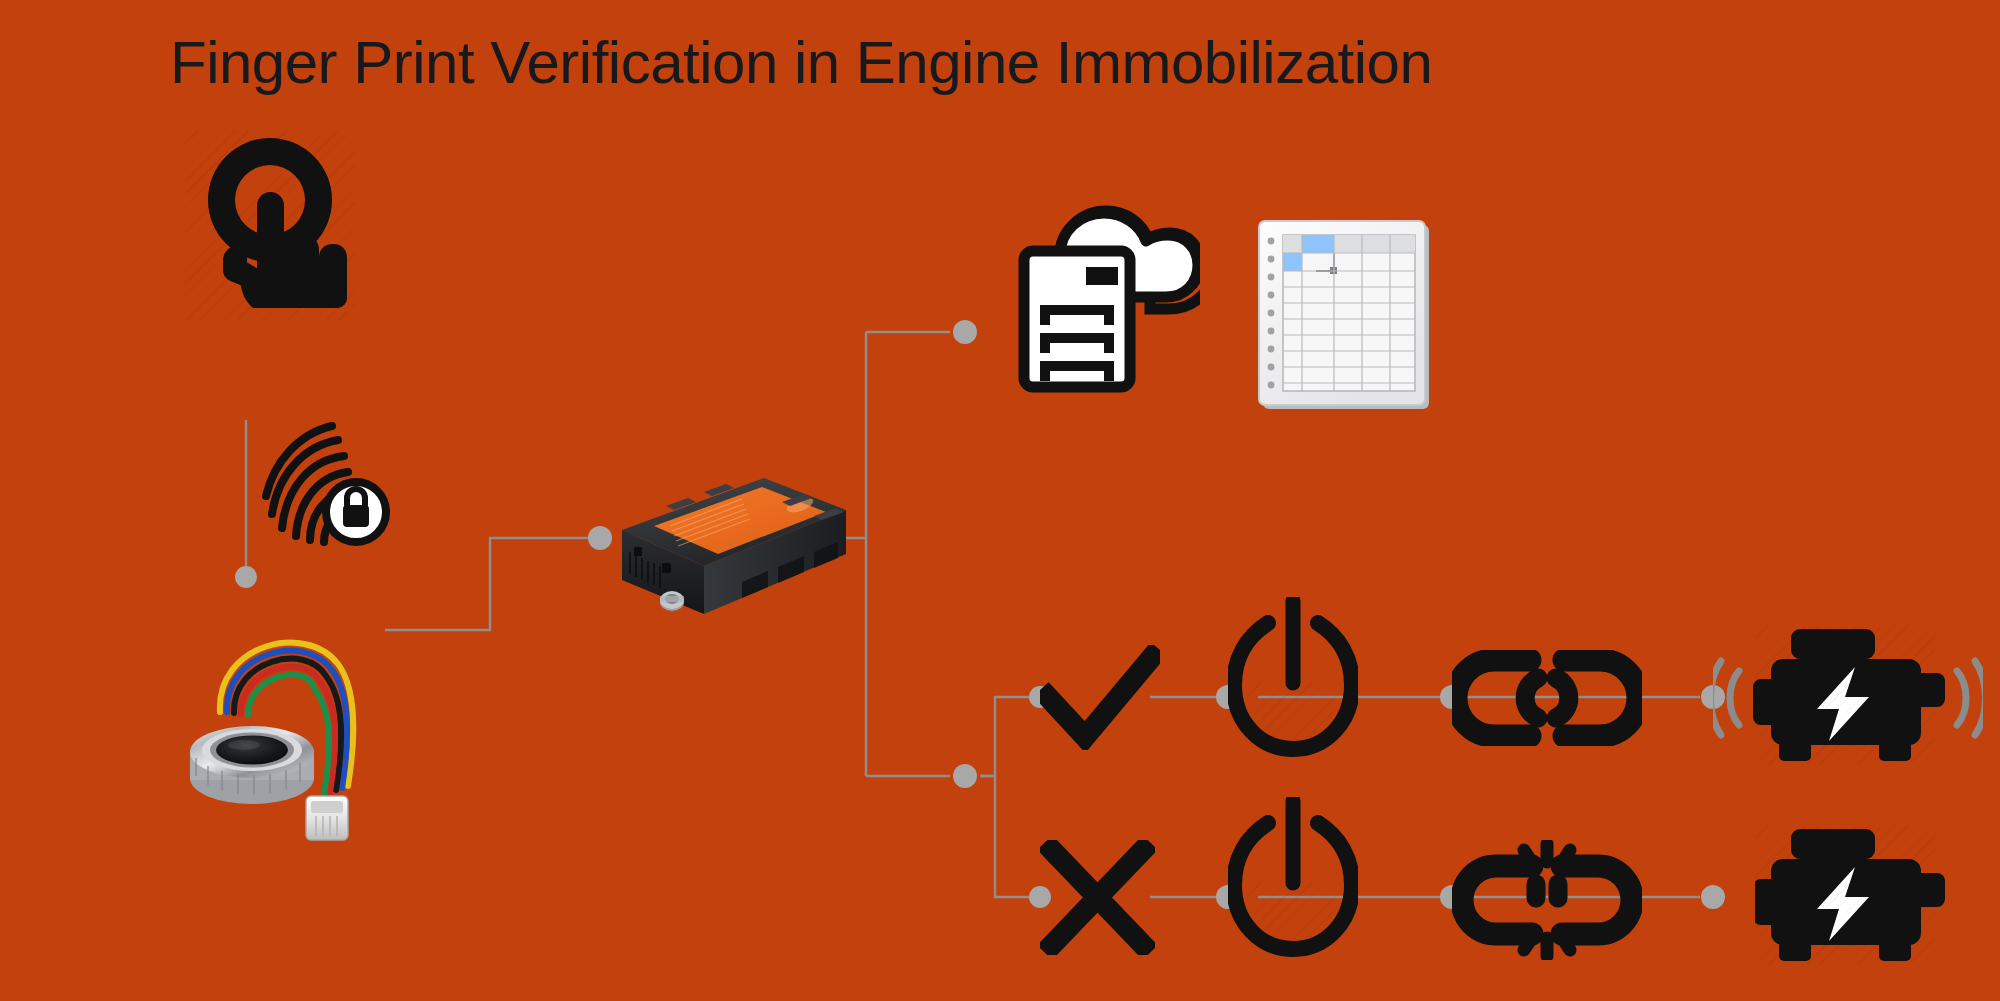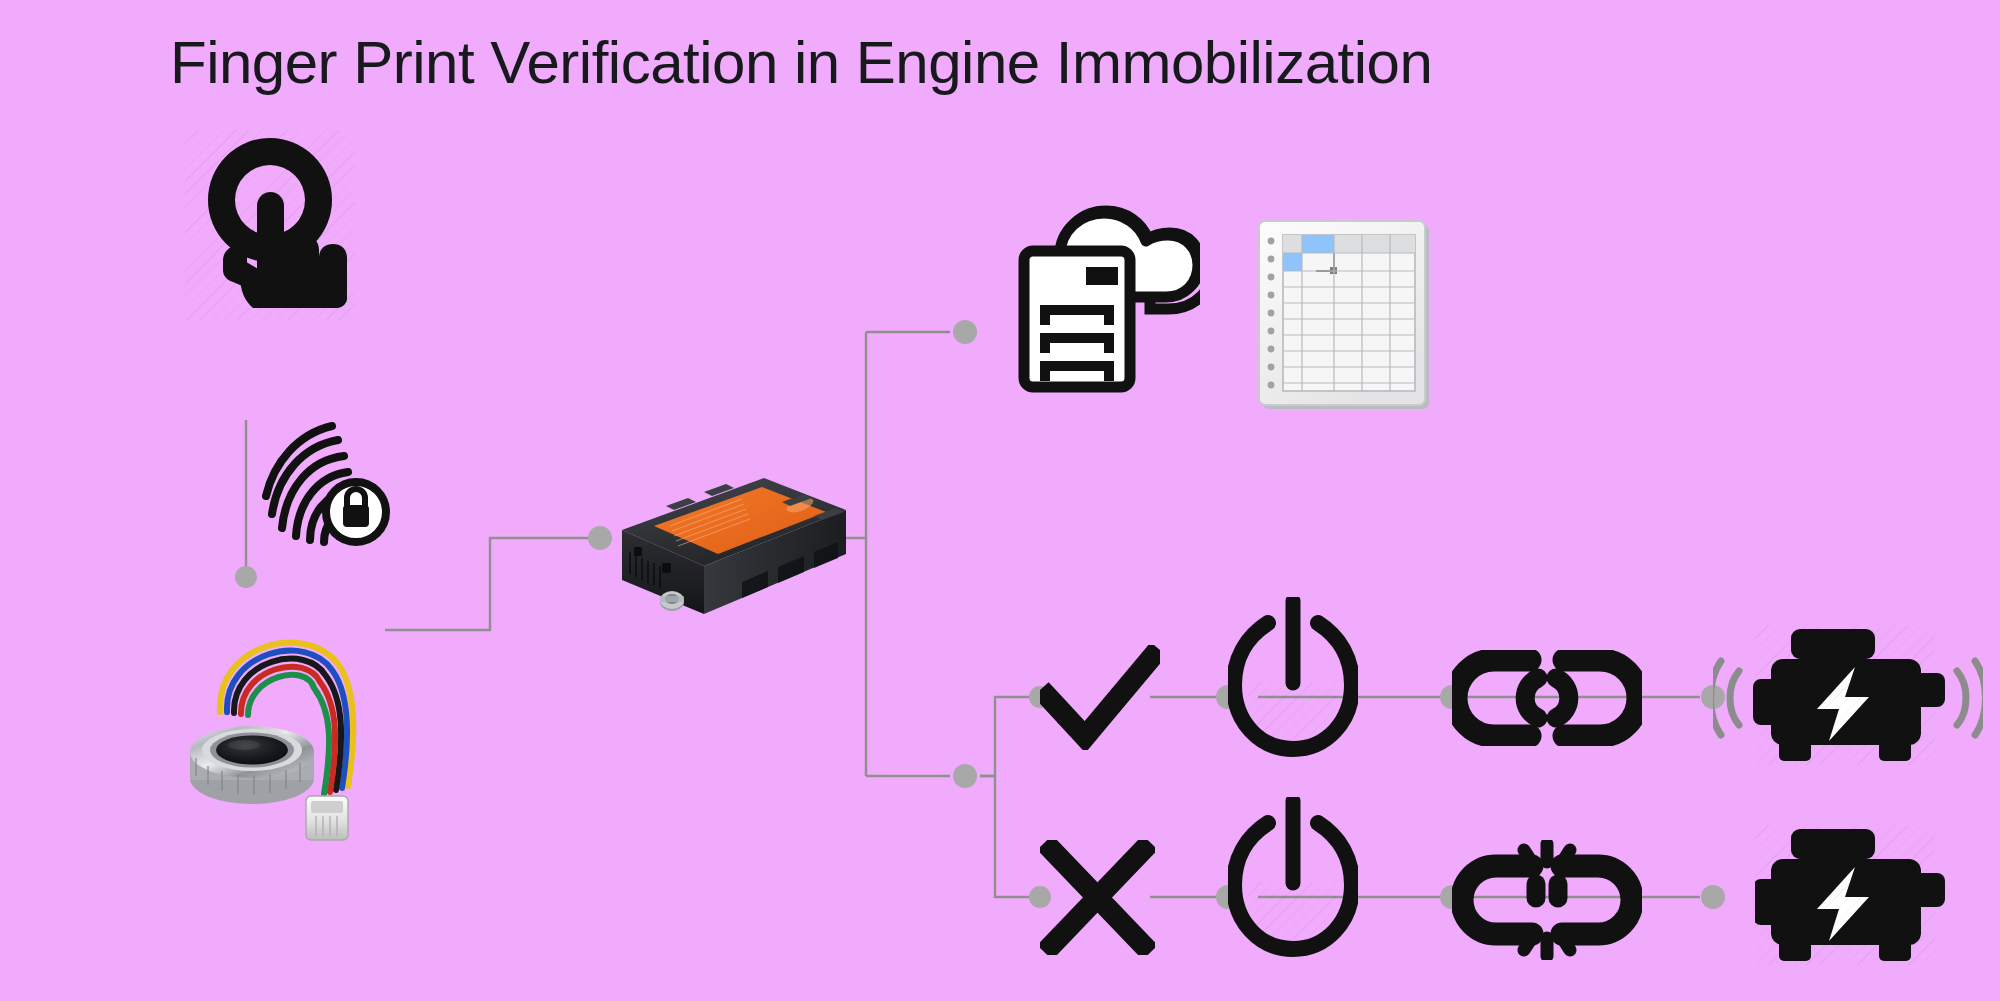--- a/index.html
+++ b/index.html
@@ -1,18 +1,18 @@
 <!DOCTYPE html>
 <html><head>
 <meta charset="utf-8">
 <style>
   html,body{margin:0;padding:0;background:#ffffff;}
   body{width:2000px;height:1001px;position:relative;overflow:hidden;
        font-family:"Liberation Sans","DejaVu Sans",sans-serif;background:#fff;}
-  #stage{position:absolute;left:0;top:0;width:2000px;height:1001px;background:#f0abfc;}
+  #stage{position:absolute;left:0;top:0;width:2000px;height:1001px;background:#c2410c;}
 
   #title{
     position:absolute;left:170px;top:30px;width:1500px;
     font-size:60px;line-height:1.1;color:#17191c;font-weight:400;
     letter-spacing:-0.5px;white-space:nowrap;
   }
 
   .node{position:absolute;}
   .svgicon{display:block;}
 

